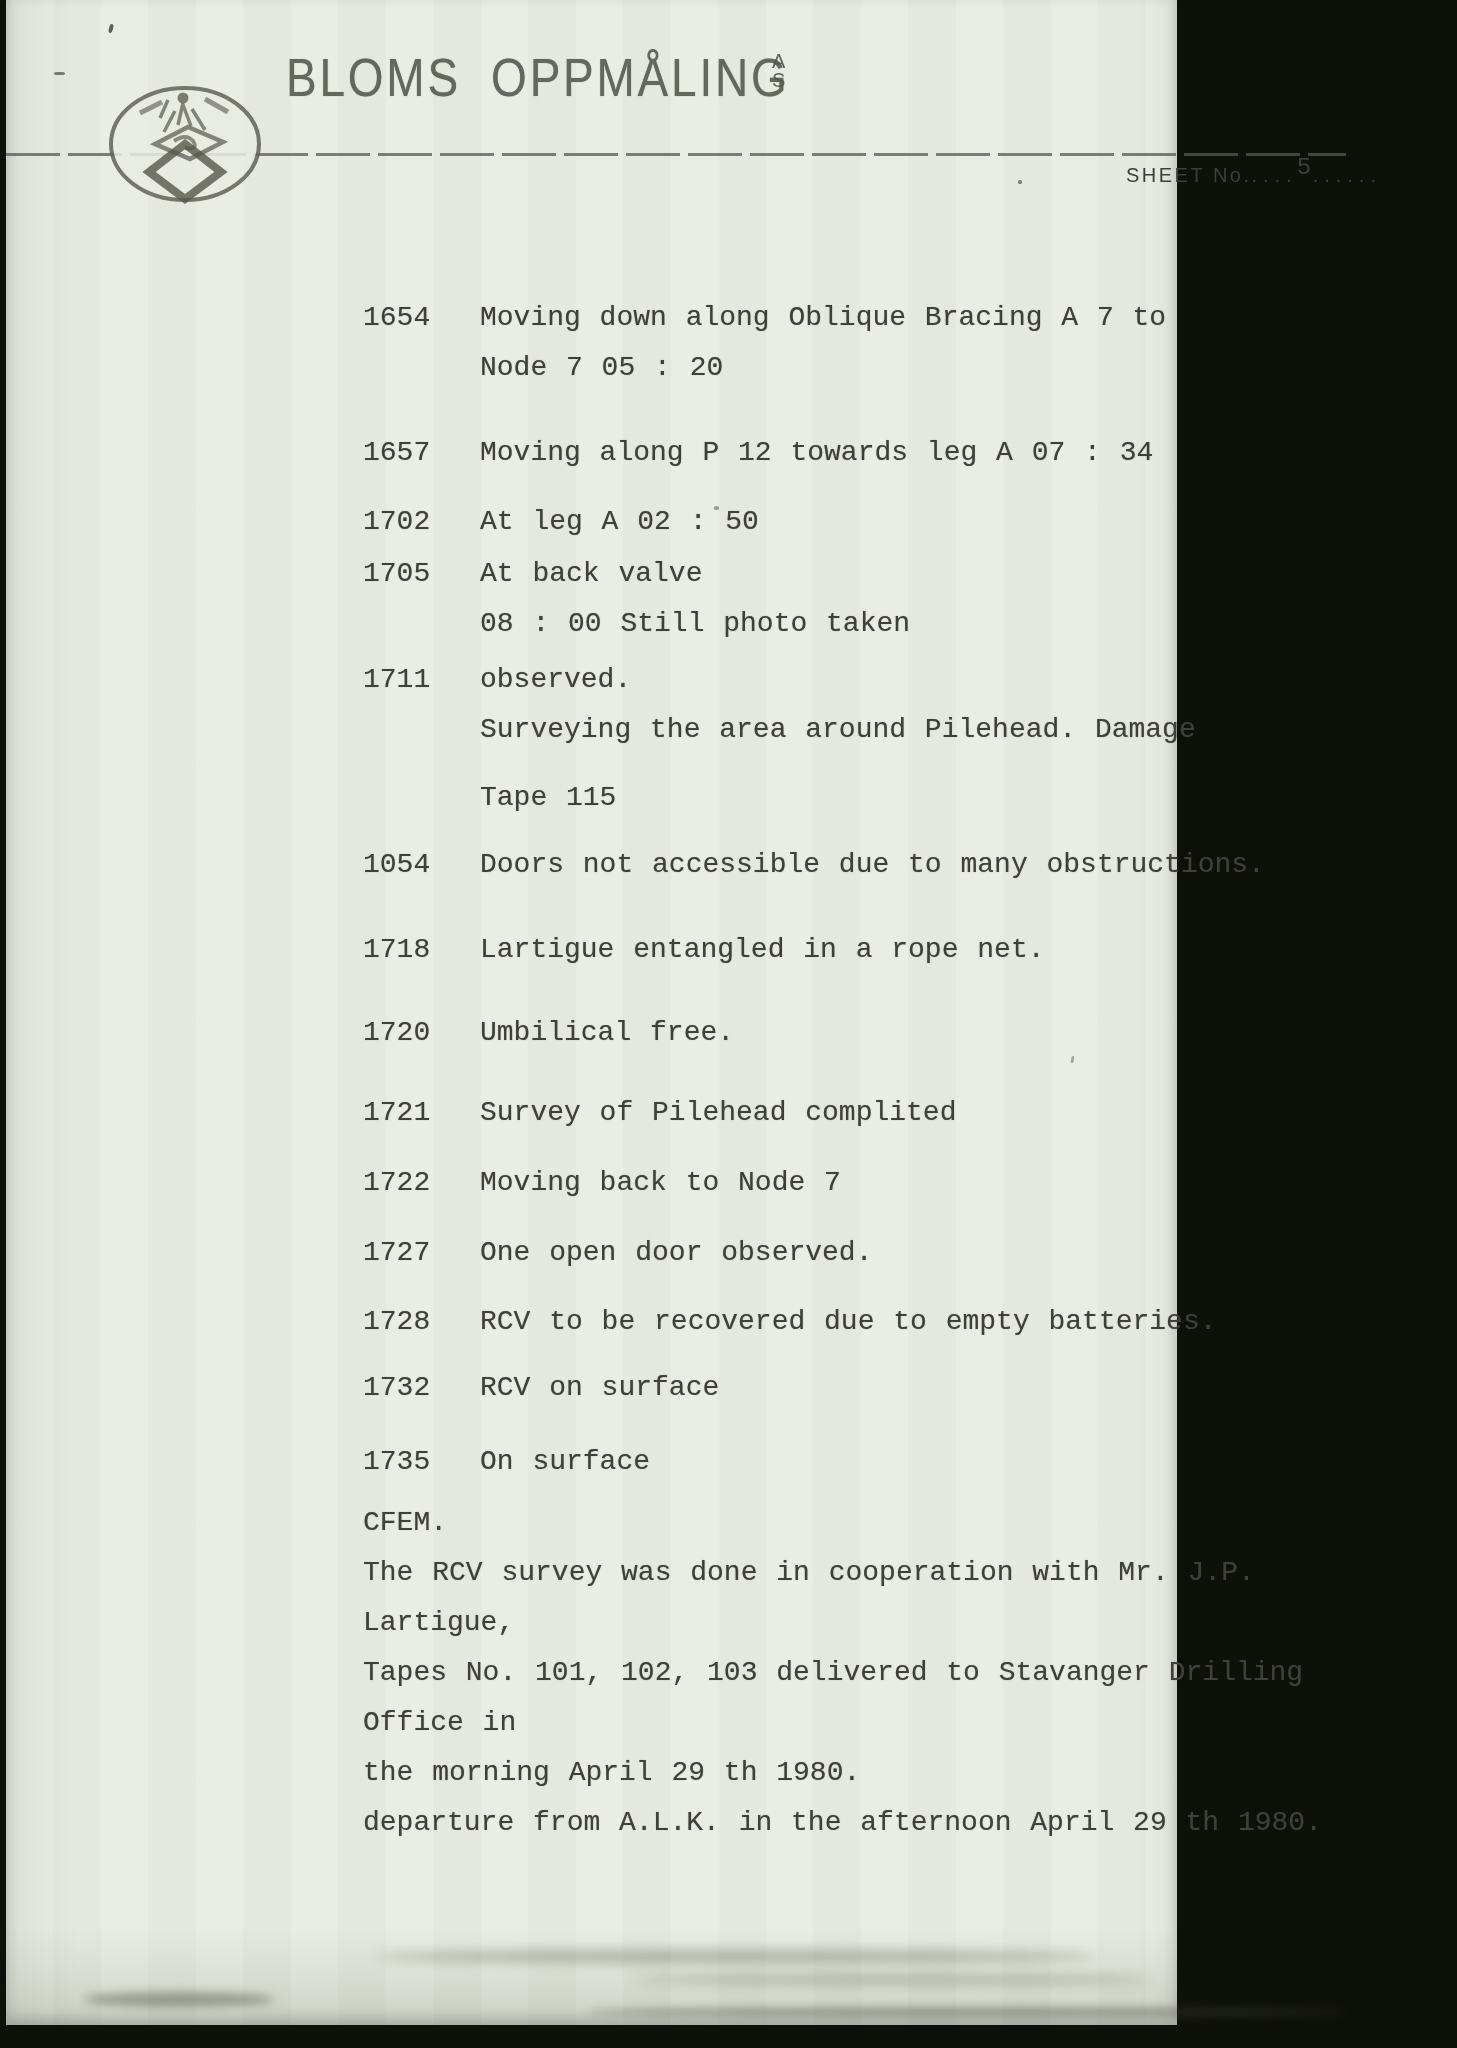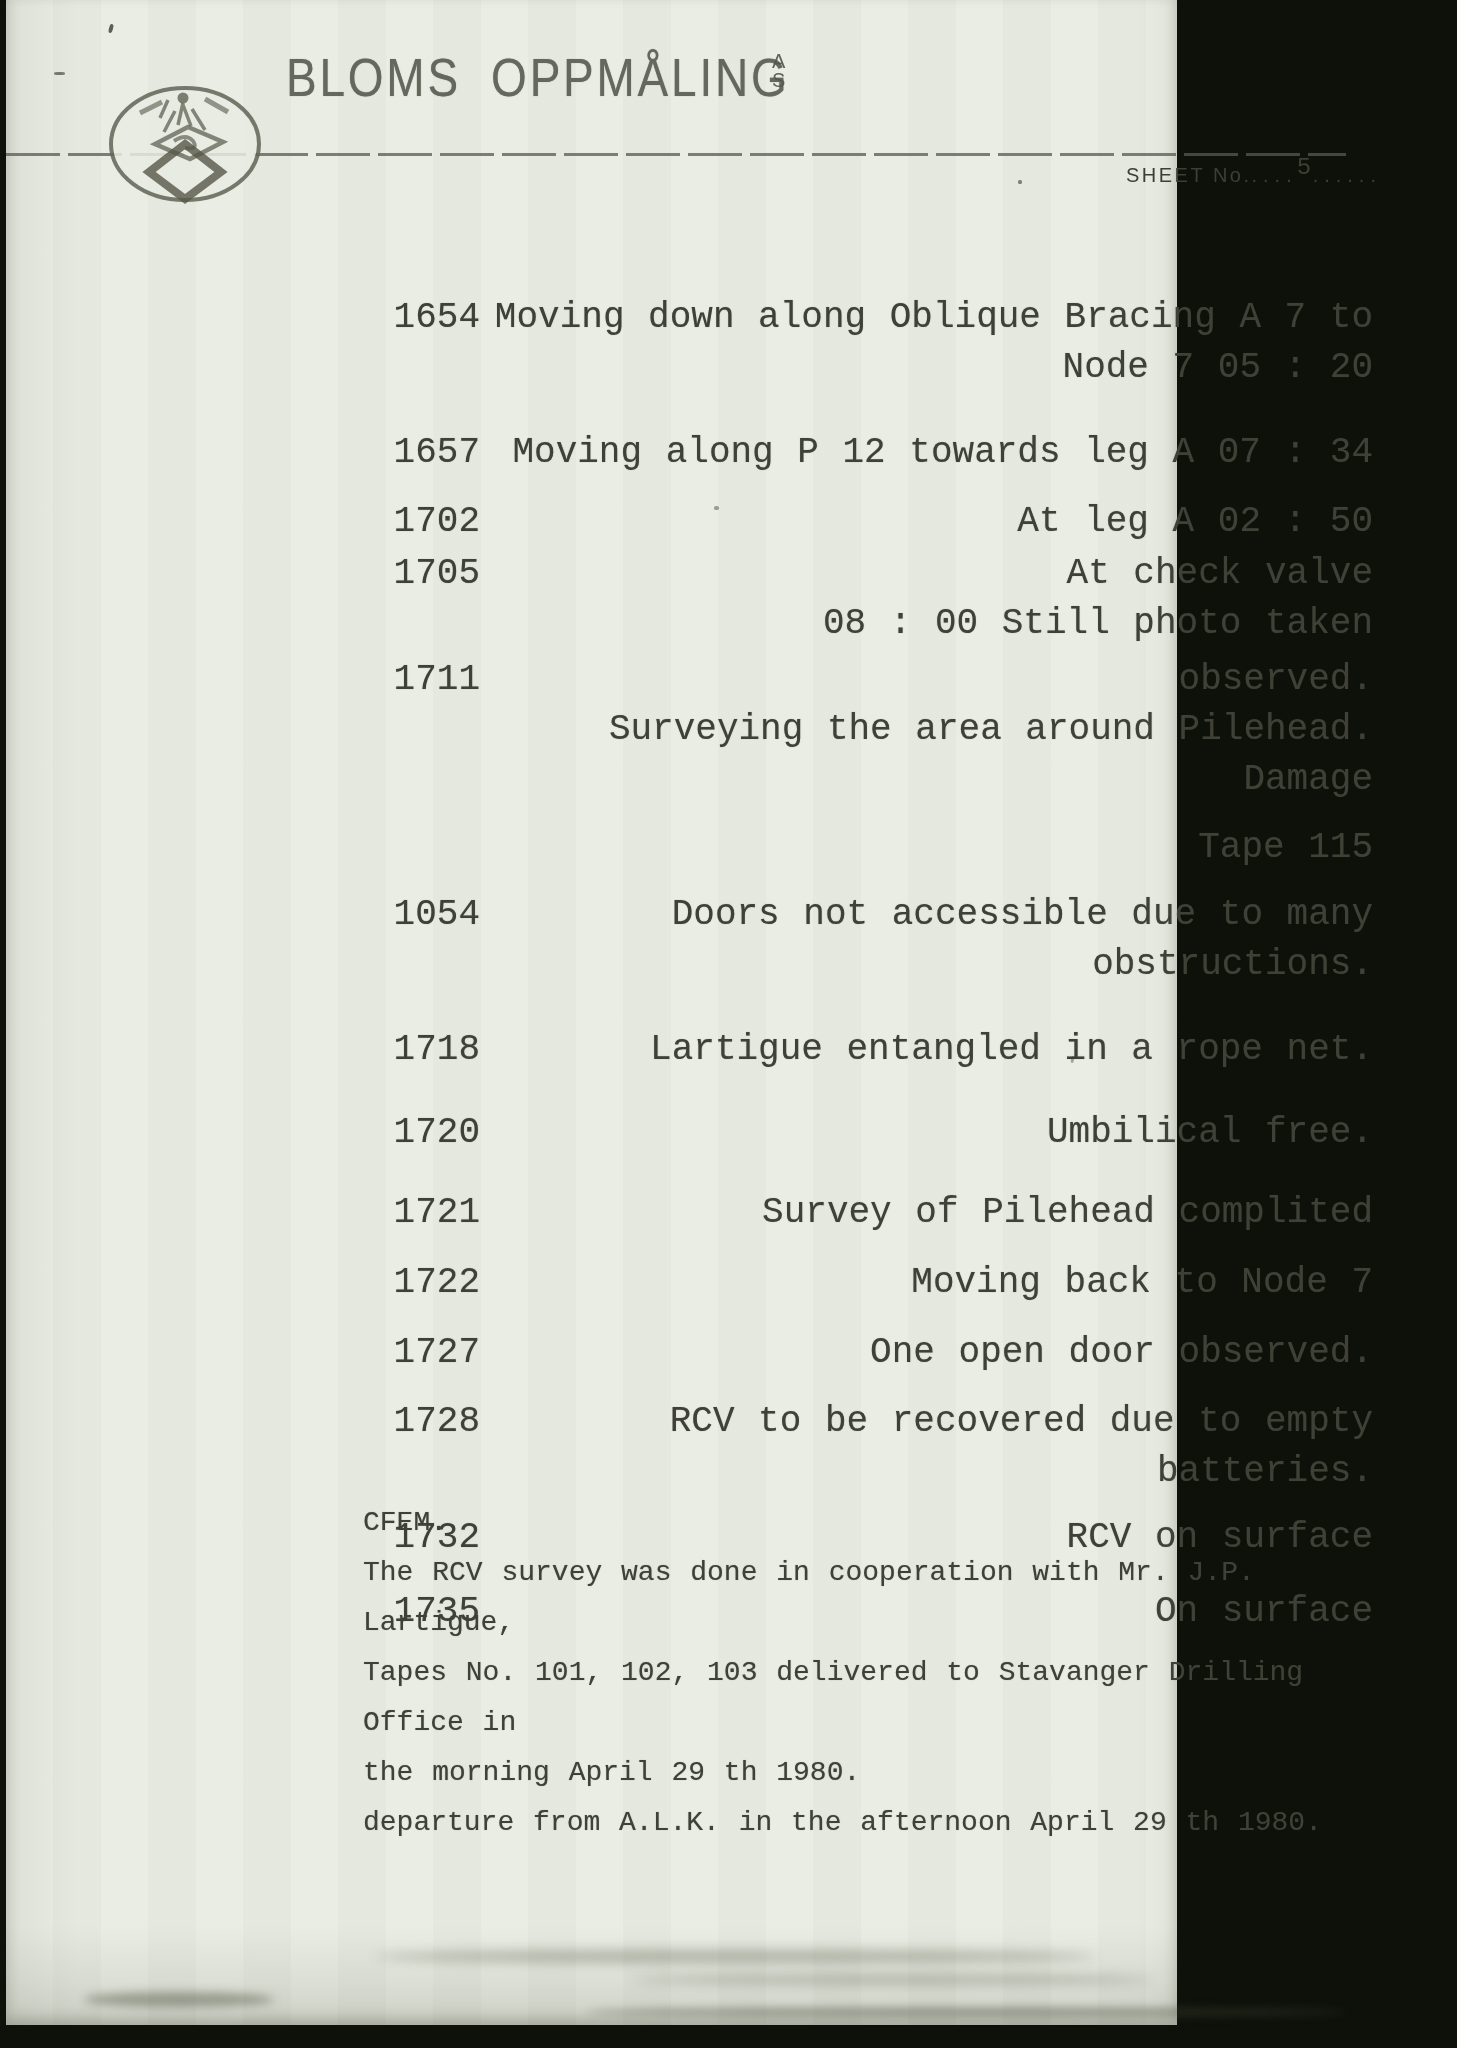--- a/index.html
+++ b/index.html
@@ -44,23 +44,22 @@
     font-size:20px;color:#3c3f34;letter-spacing:2.5px;
   }
   .sheet-line .dots{letter-spacing:6px;}
   .sheet-number{
     display:inline-block;transform:translateY(-8px);
     font-family:"Liberation Mono",monospace;font-size:24px;margin:0 -1px;
   }
   
   .log{
     position:absolute;left:357px;top:293px;width:1010px;
-    font-size:36px;line-height:50px;color:#3f4137;word-spacing:2px;
+    font-size:28px;line-height:50px;color:#3f4137;word-spacing:2px;
     text-shadow:0 0 1px rgba(63,65,55,.45);
-    text-align:right;
   }
   .entry{display:flex;}
   .entry .time{width:117px;flex:0 0 117px;}
   .entry .lines{flex:1;}
   .footer{
     position:absolute;left:357px;top:1498px;width:1050px;
     font-size:28px;line-height:50px;color:#3f4137;word-spacing:2px;
     text-shadow:0 0 1px rgba(63,65,55,.45);
   }
   
@@ -129,21 +128,21 @@
     <div class="entry" style="margin-top:19px">
       <div class="time">1702</div>
       <div class="lines">
         <div class="line">At leg A 02 : 50</div>
       </div>
     </div>
 
     <div class="entry" style="margin-top:2px">
       <div class="time">1705</div>
       <div class="lines">
-        <div class="line">At check valve</div>
+        <div class="line">At back valve</div>
         <div class="line">08 : 00 Still photo taken</div>
       </div>
     </div>
 
     <div class="entry" style="margin-top:6px">
       <div class="time">1711</div>
       <div class="lines">
         <div class="line">observed.</div>
         <div class="line">Surveying the area around Pilehead. Damage</div>
       </div>

